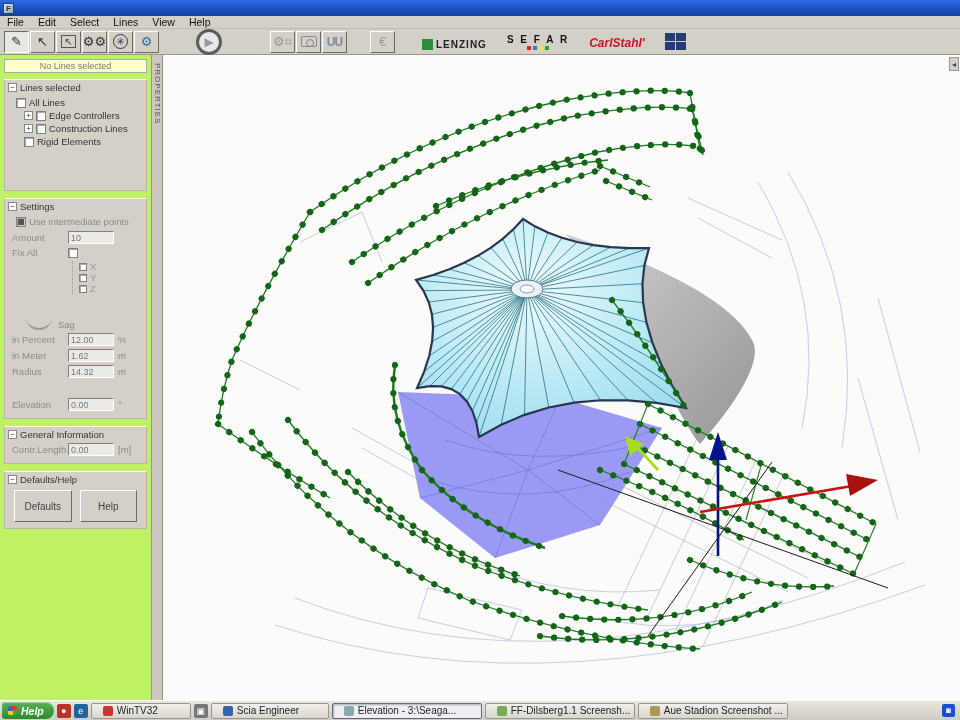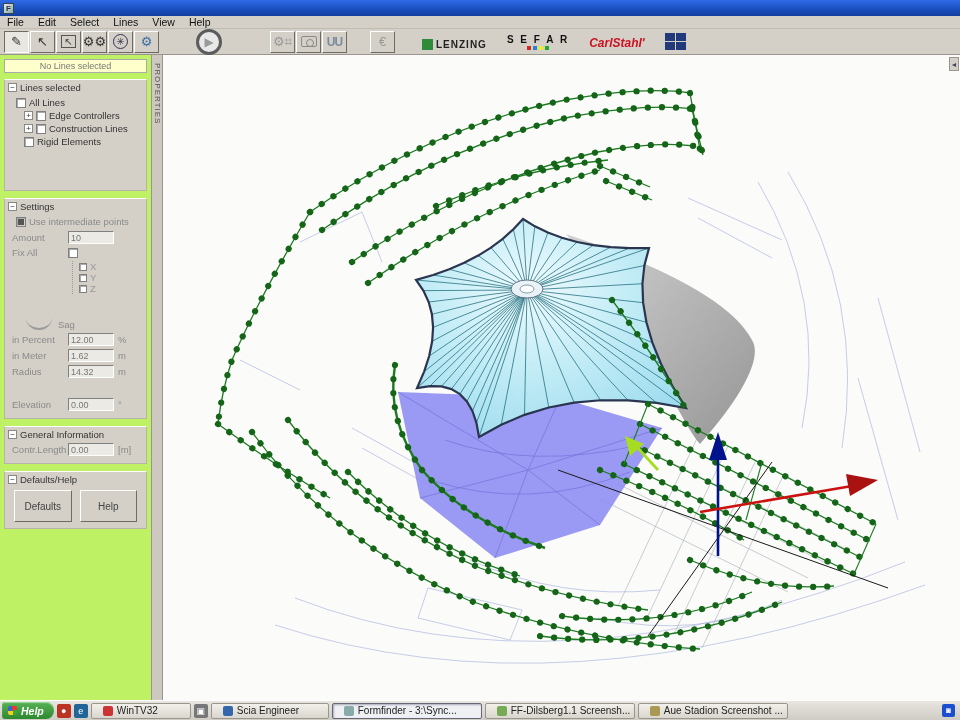--- a/index.html
+++ b/index.html
@@ -478,21 +478,21 @@
     <span class="tico" style="background:#c33"></span>
     <span>WinTV32</span>
   </div>
   <span class="ql" style="background:#777">▣</span>
   <div class="tb-task" style="width:118px">
     <span class="tico" style="background:#36a"></span>
     <span>Scia Engineer</span>
   </div>
   <div class="tb-task active" style="width:150px">
     <span class="tico" style="background:#8aa"></span>
-    <span>Formfinder - 3:\Sync...</span>
+    <span>Elevation - 3:\Seaga...</span>
   </div>
   <div class="tb-task" style="width:150px">
     <span class="tico" style="background:#7a5"></span>
     <span>FF-Dilsberg1.1 Screensh...</span>
   </div>
   <div class="tb-task" style="width:150px">
     <span class="tico" style="background:#a95"></span>
     <span>Aue Stadion Screenshot ...</span>
   </div>
   <div class="tray">

